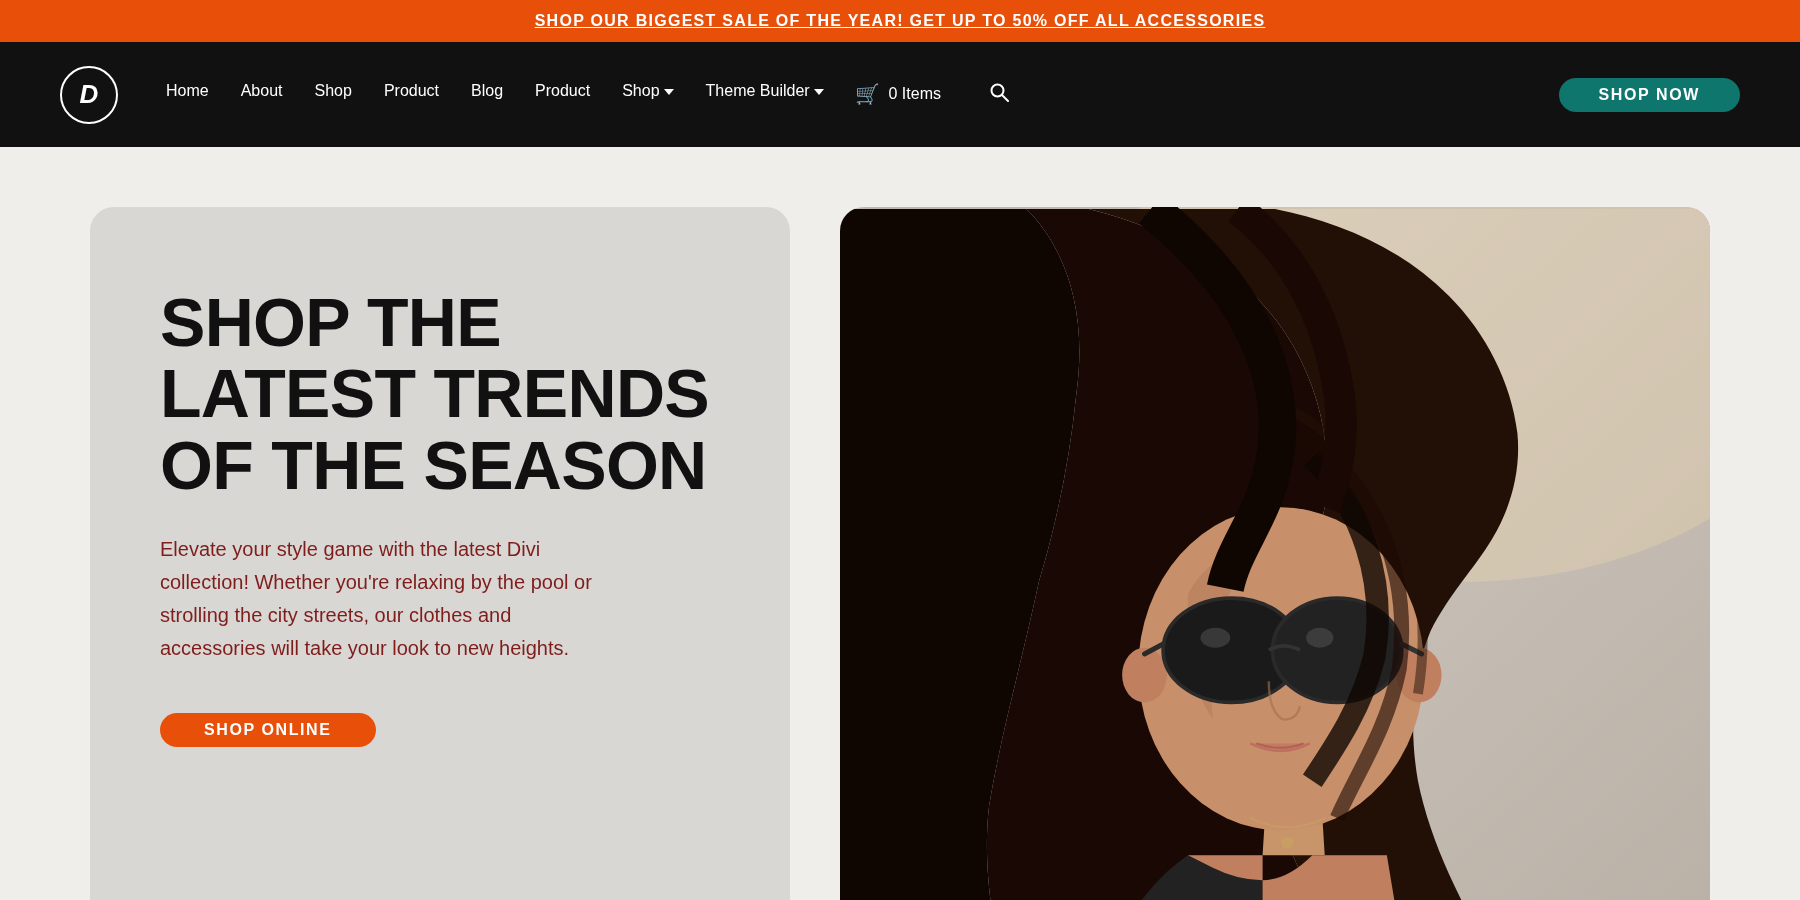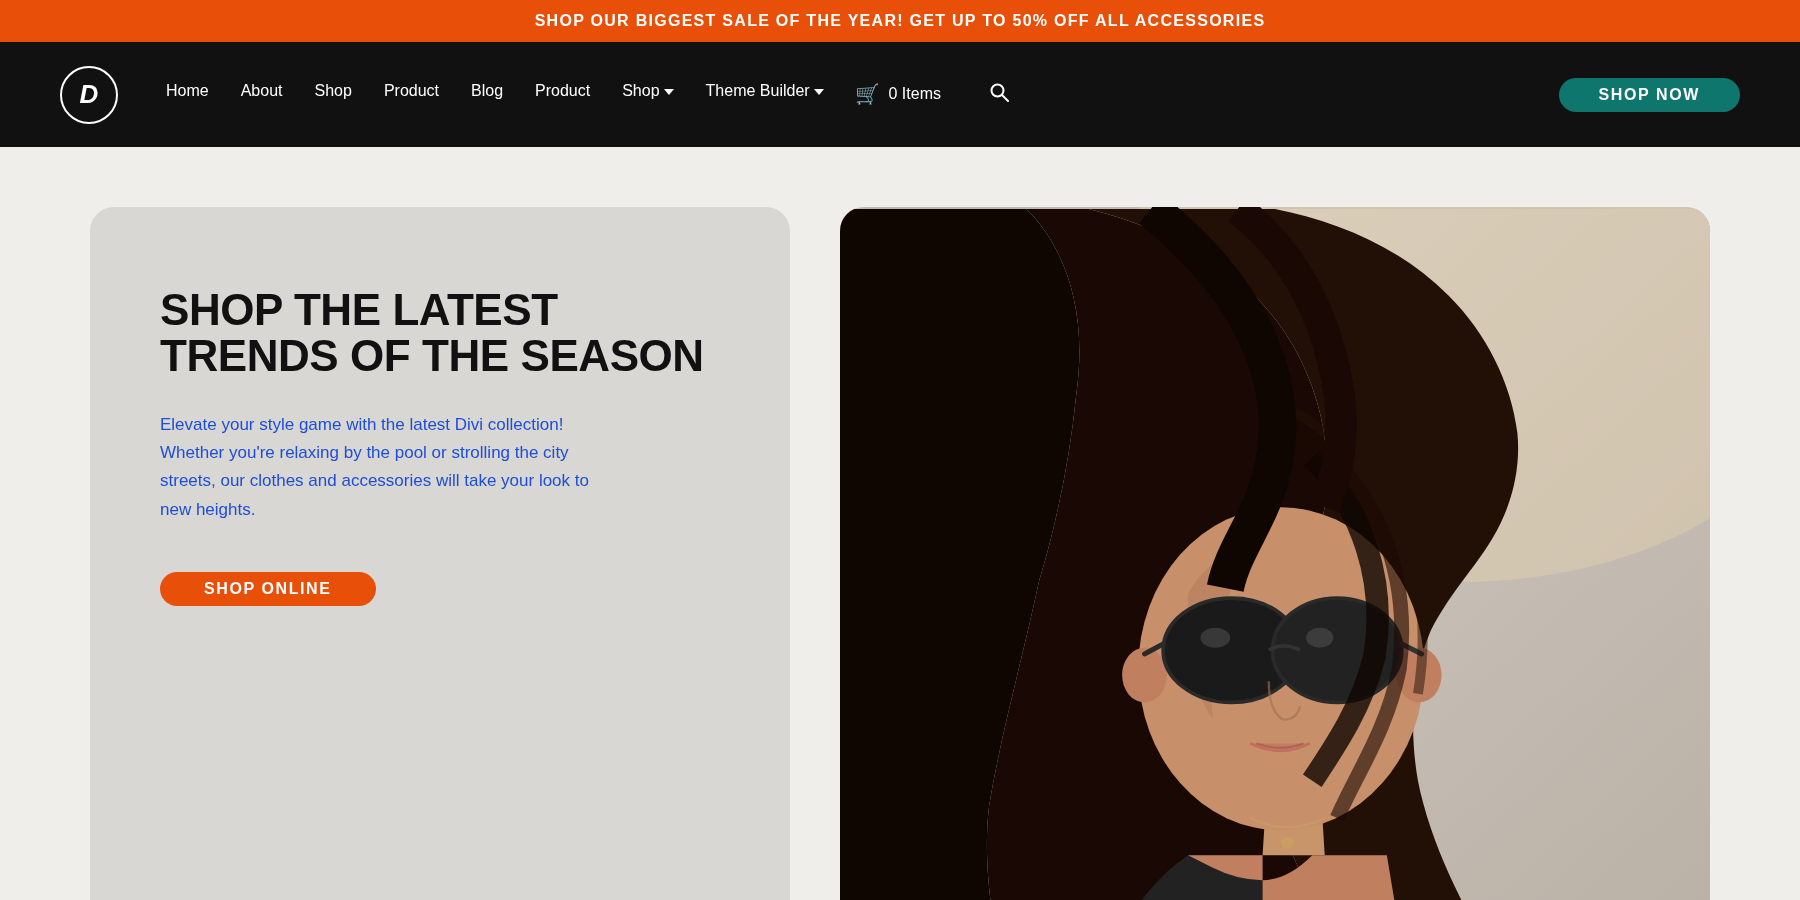--- a/index.html
+++ b/index.html
@@ -8,20 +8,21 @@
     
     .announcement-bar {
       background: #e8500a;
       text-align: center;
       padding: 12px 0;
       color: #fff;
       font-size: 16px;
       font-weight: 700;
       letter-spacing: 0.08em;
       text-transform: uppercase;
+      text-decoration: underline;
     }
 
     
     .navbar {
       background: #111;
       display: flex;
       align-items: center;
       padding: 0 60px;
       height: 105px;
       justify-content: space-between;
@@ -119,31 +120,31 @@
     .hero-card {
       background: #d9d7d3;
       border-radius: 24px;
       padding: 80px 70px 70px 70px;
       flex: 0 0 700px;
       display: flex;
       flex-direction: column;
       justify-content: flex-start;
     }
     .hero-title {
-      font-size: 44px;
+      font-size: 68px;
       font-weight: 900;
       line-height: 1.05;
       text-transform: uppercase;
       color: #111;
       letter-spacing: -0.01em;
       margin-bottom: 32px;
     }
     .hero-desc {
-      font-size: 17px;
-      color: #1d4ed8;
+      font-size: 20px;
+      color: #7f1d1d;
       line-height: 1.65;
       margin-bottom: 48px;
       max-width: 460px;
     }
     .shop-online-btn {
       background: #e8500a;
       color: #fff;
       border: none;
       border-radius: 50px;
       padding: 8px 44px;

